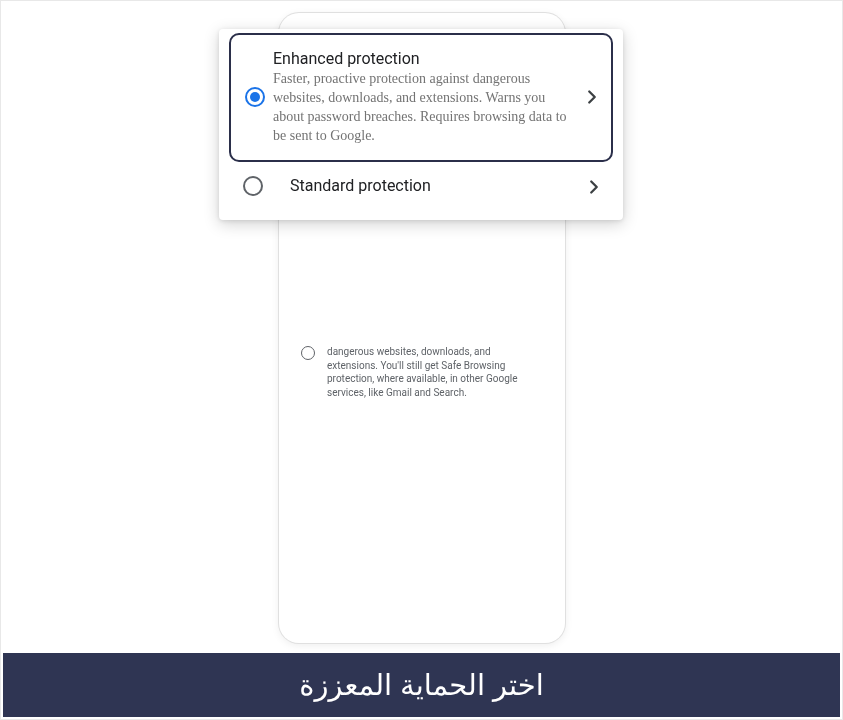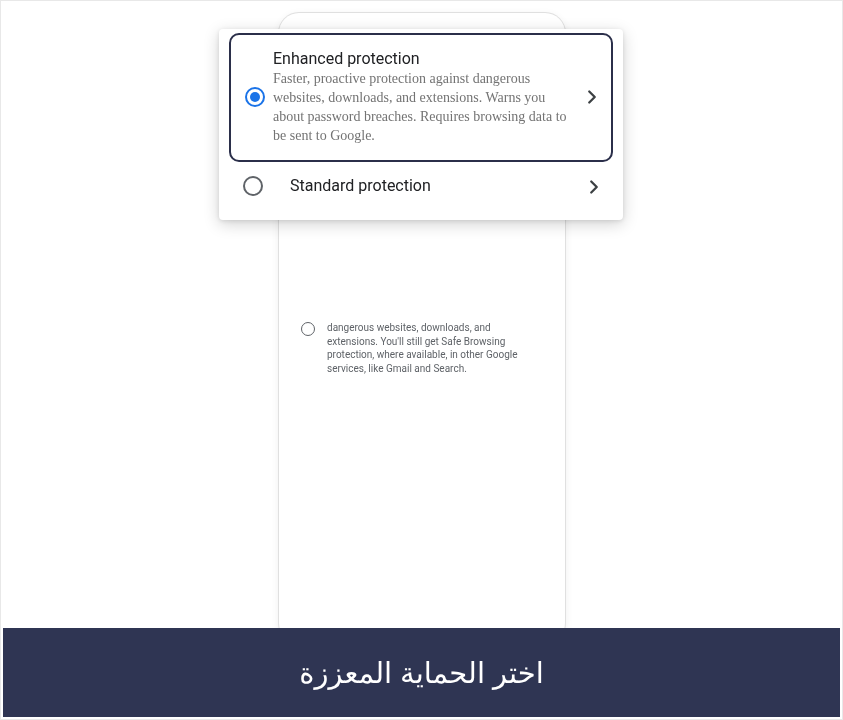--- a/index.html
+++ b/index.html
@@ -37,21 +37,21 @@
       top: 12px;
       left: 16px;
       right: 16px;
       display: flex;
       justify-content: space-between;
       font-size: 9px;
       color: #9e9e9e;
     }
     .phone-remnant {
       position: absolute;
-      top: 320px;
+      top: 344px;
       left: 300px;
       width: 240px;
       display: flex;
       align-items: flex-start;
       gap: 12px;
     }
     .phone-remnant .radio-small {
       width: 14px;
       height: 14px;
       border: 1.5px solid #5f6368;
@@ -157,21 +157,21 @@
       width: 22px;
       height: 22px;
       color: #3c4043;
       flex-shrink: 0;
     }
     .caption-bar {
       position: absolute;
       left: 2px;
       right: 2px;
       bottom: 2px;
-      height: 89px;
+      height: 64px;
       background: #2f3553;
       display: flex;
       align-items: center;
       justify-content: center;
     }
     .caption-text {
       color: #ffffff;
       font-size: 29px;
       font-weight: 400;
       font-family: "Tahoma", "Arial", sans-serif;

